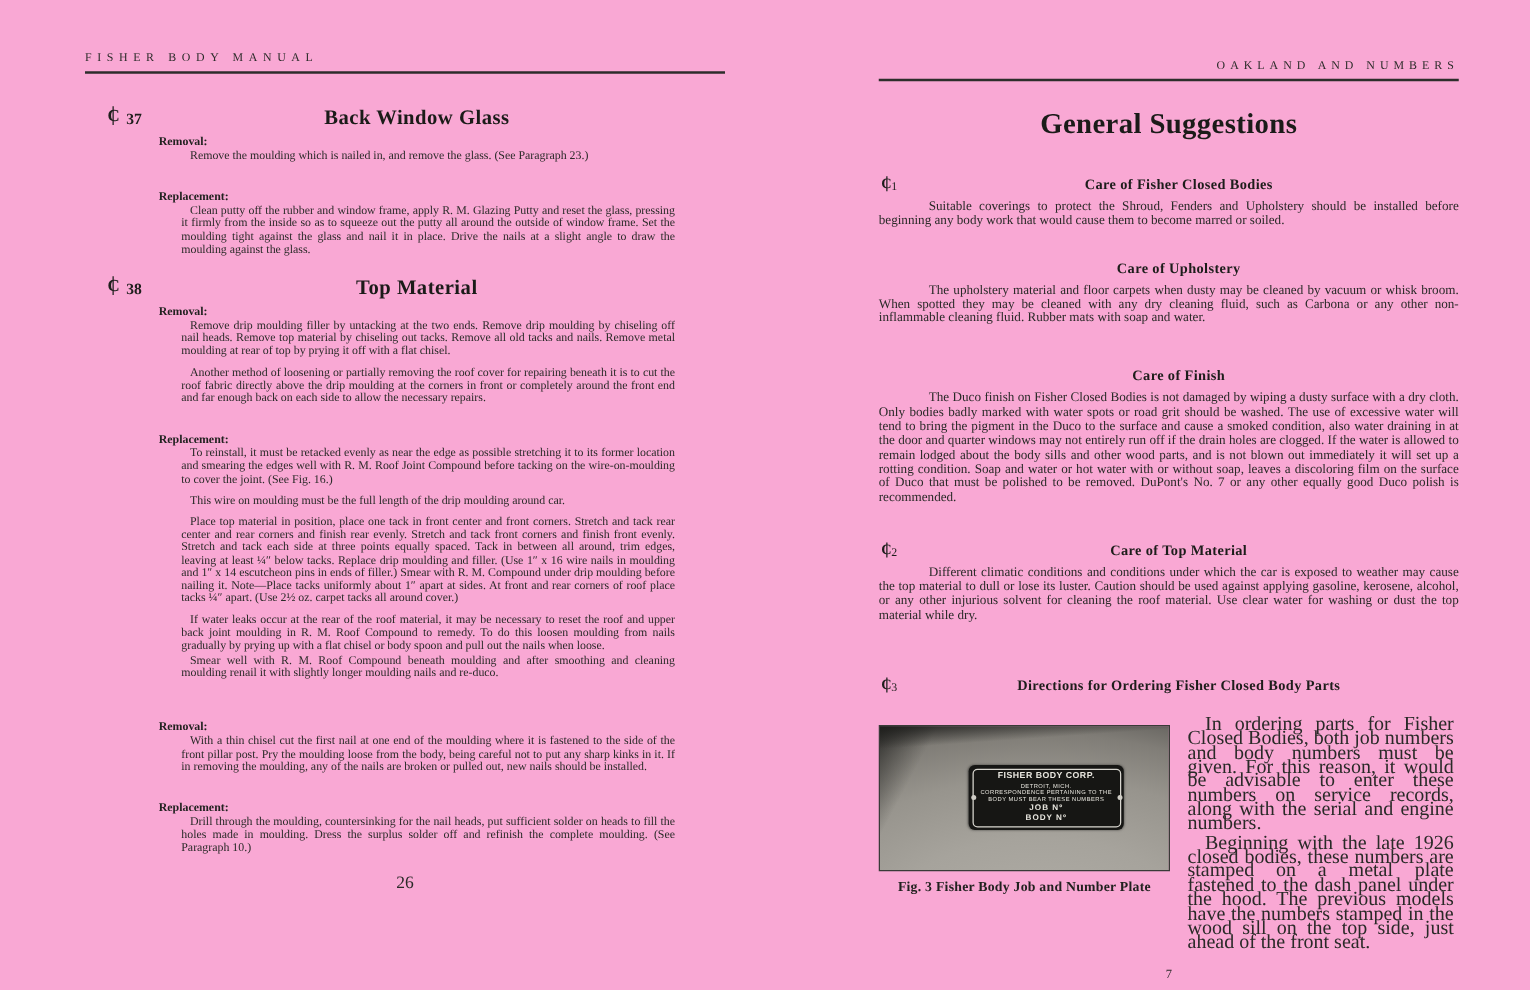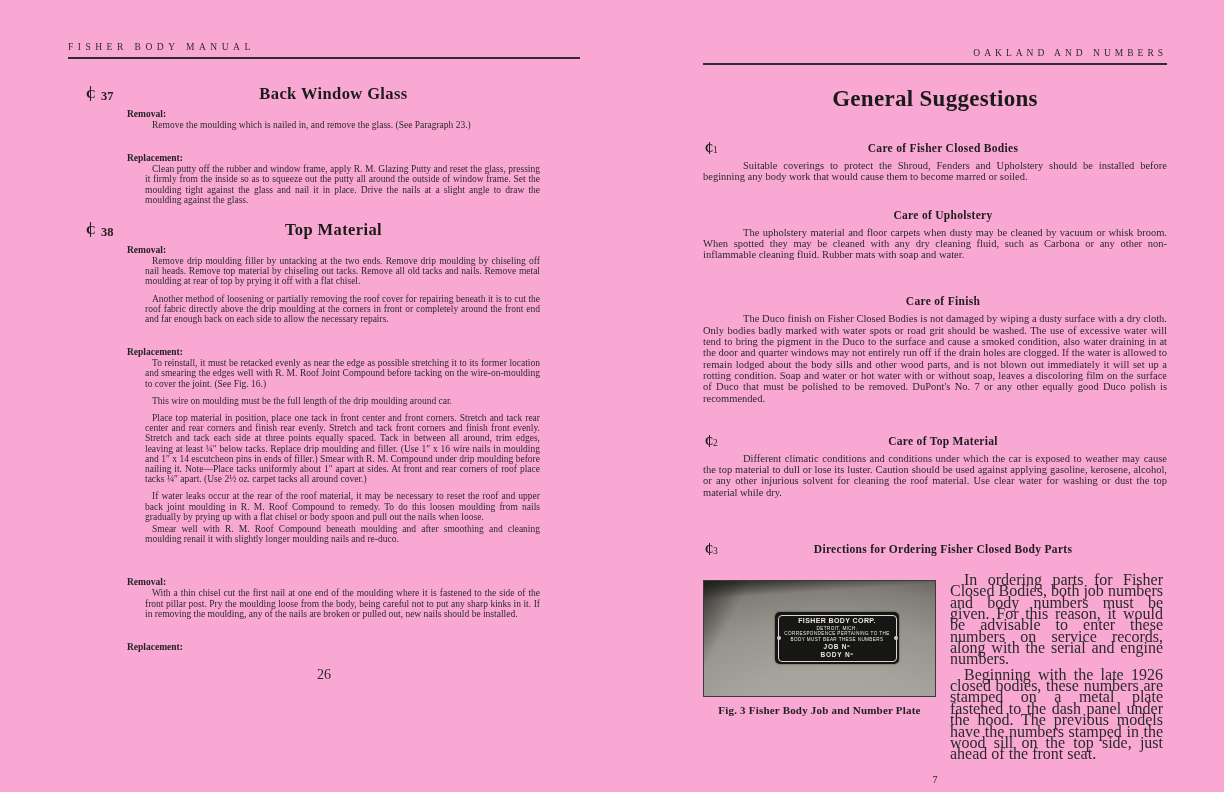--- a/index.html
+++ b/index.html
@@ -120,20 +120,21 @@
         <p class="para">If water leaks occur at the rear of the roof material, it may be necessary to reset the roof and upper back joint moulding in R. M. Roof Compound to remedy.  To do this loosen moulding from nails gradually by prying up with a flat chisel or body spoon and pull out the nails when loose.</p>
         <p class="para tight">Smear well with R. M. Roof Compound beneath moulding and after smoothing and cleaning moulding renail it with slightly longer moulding nails and re-duco.</p>
       </div>
     </section>
 
     <section class="sec39">
       <div class="content">
         <div class="sublabel first">Removal:</div>
         <p class="para">With a thin chisel cut the first nail at one end of the moulding where it is fastened to the side of the front pillar post.  Pry the moulding loose from the body, being careful not to put any sharp kinks in it.  If in removing the moulding, any of the nails are broken or pulled out, new nails should be installed.</p>
         <div class="sublabel">Replacement:</div>
+        <p class="para">Drill through the moulding, countersinking for the nail heads, put sufficient solder on heads to fill the holes made in moulding.  Dress the surplus solder off and refinish the complete moulding.  (See Paragraph 10.)</p>
       </div>
     </section>
 
     <div class="pagenum">26</div>
   </div>
 
   <div class="page page-right">
     <div class="runhead right">OAKLAND AND NUMBERS</div>
 
     <h1 class="rtitle">General Suggestions</h1>

